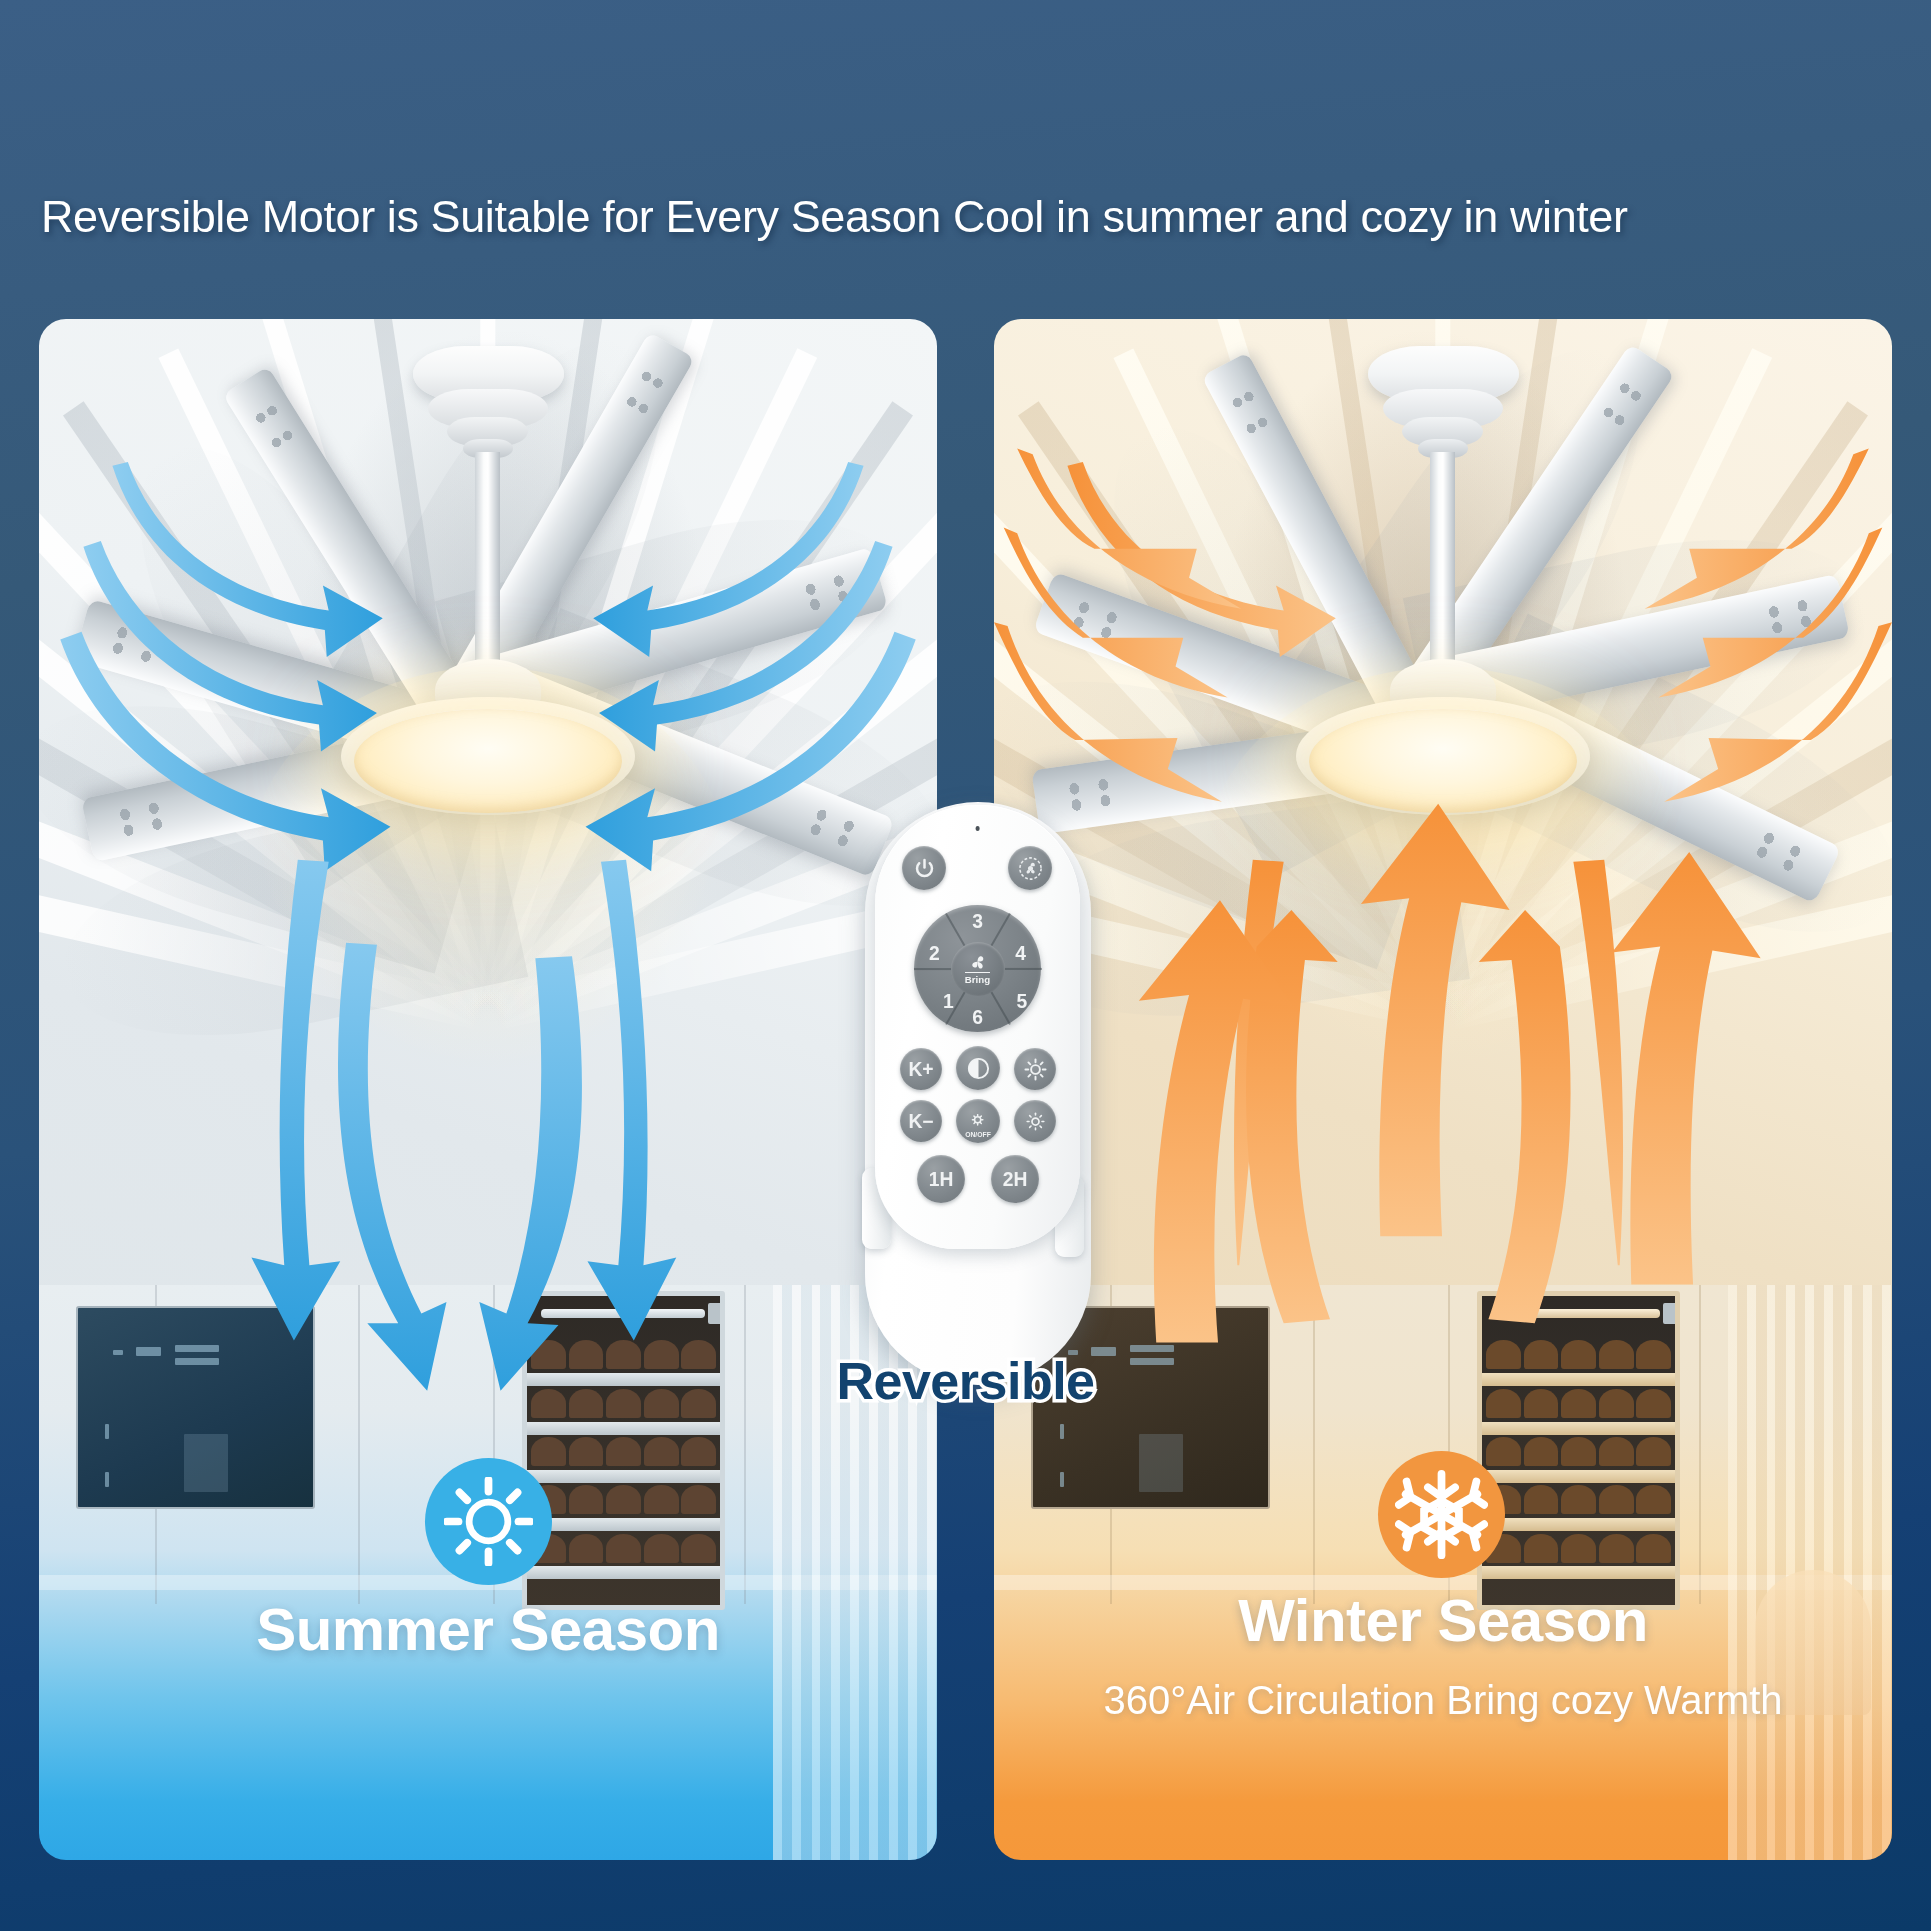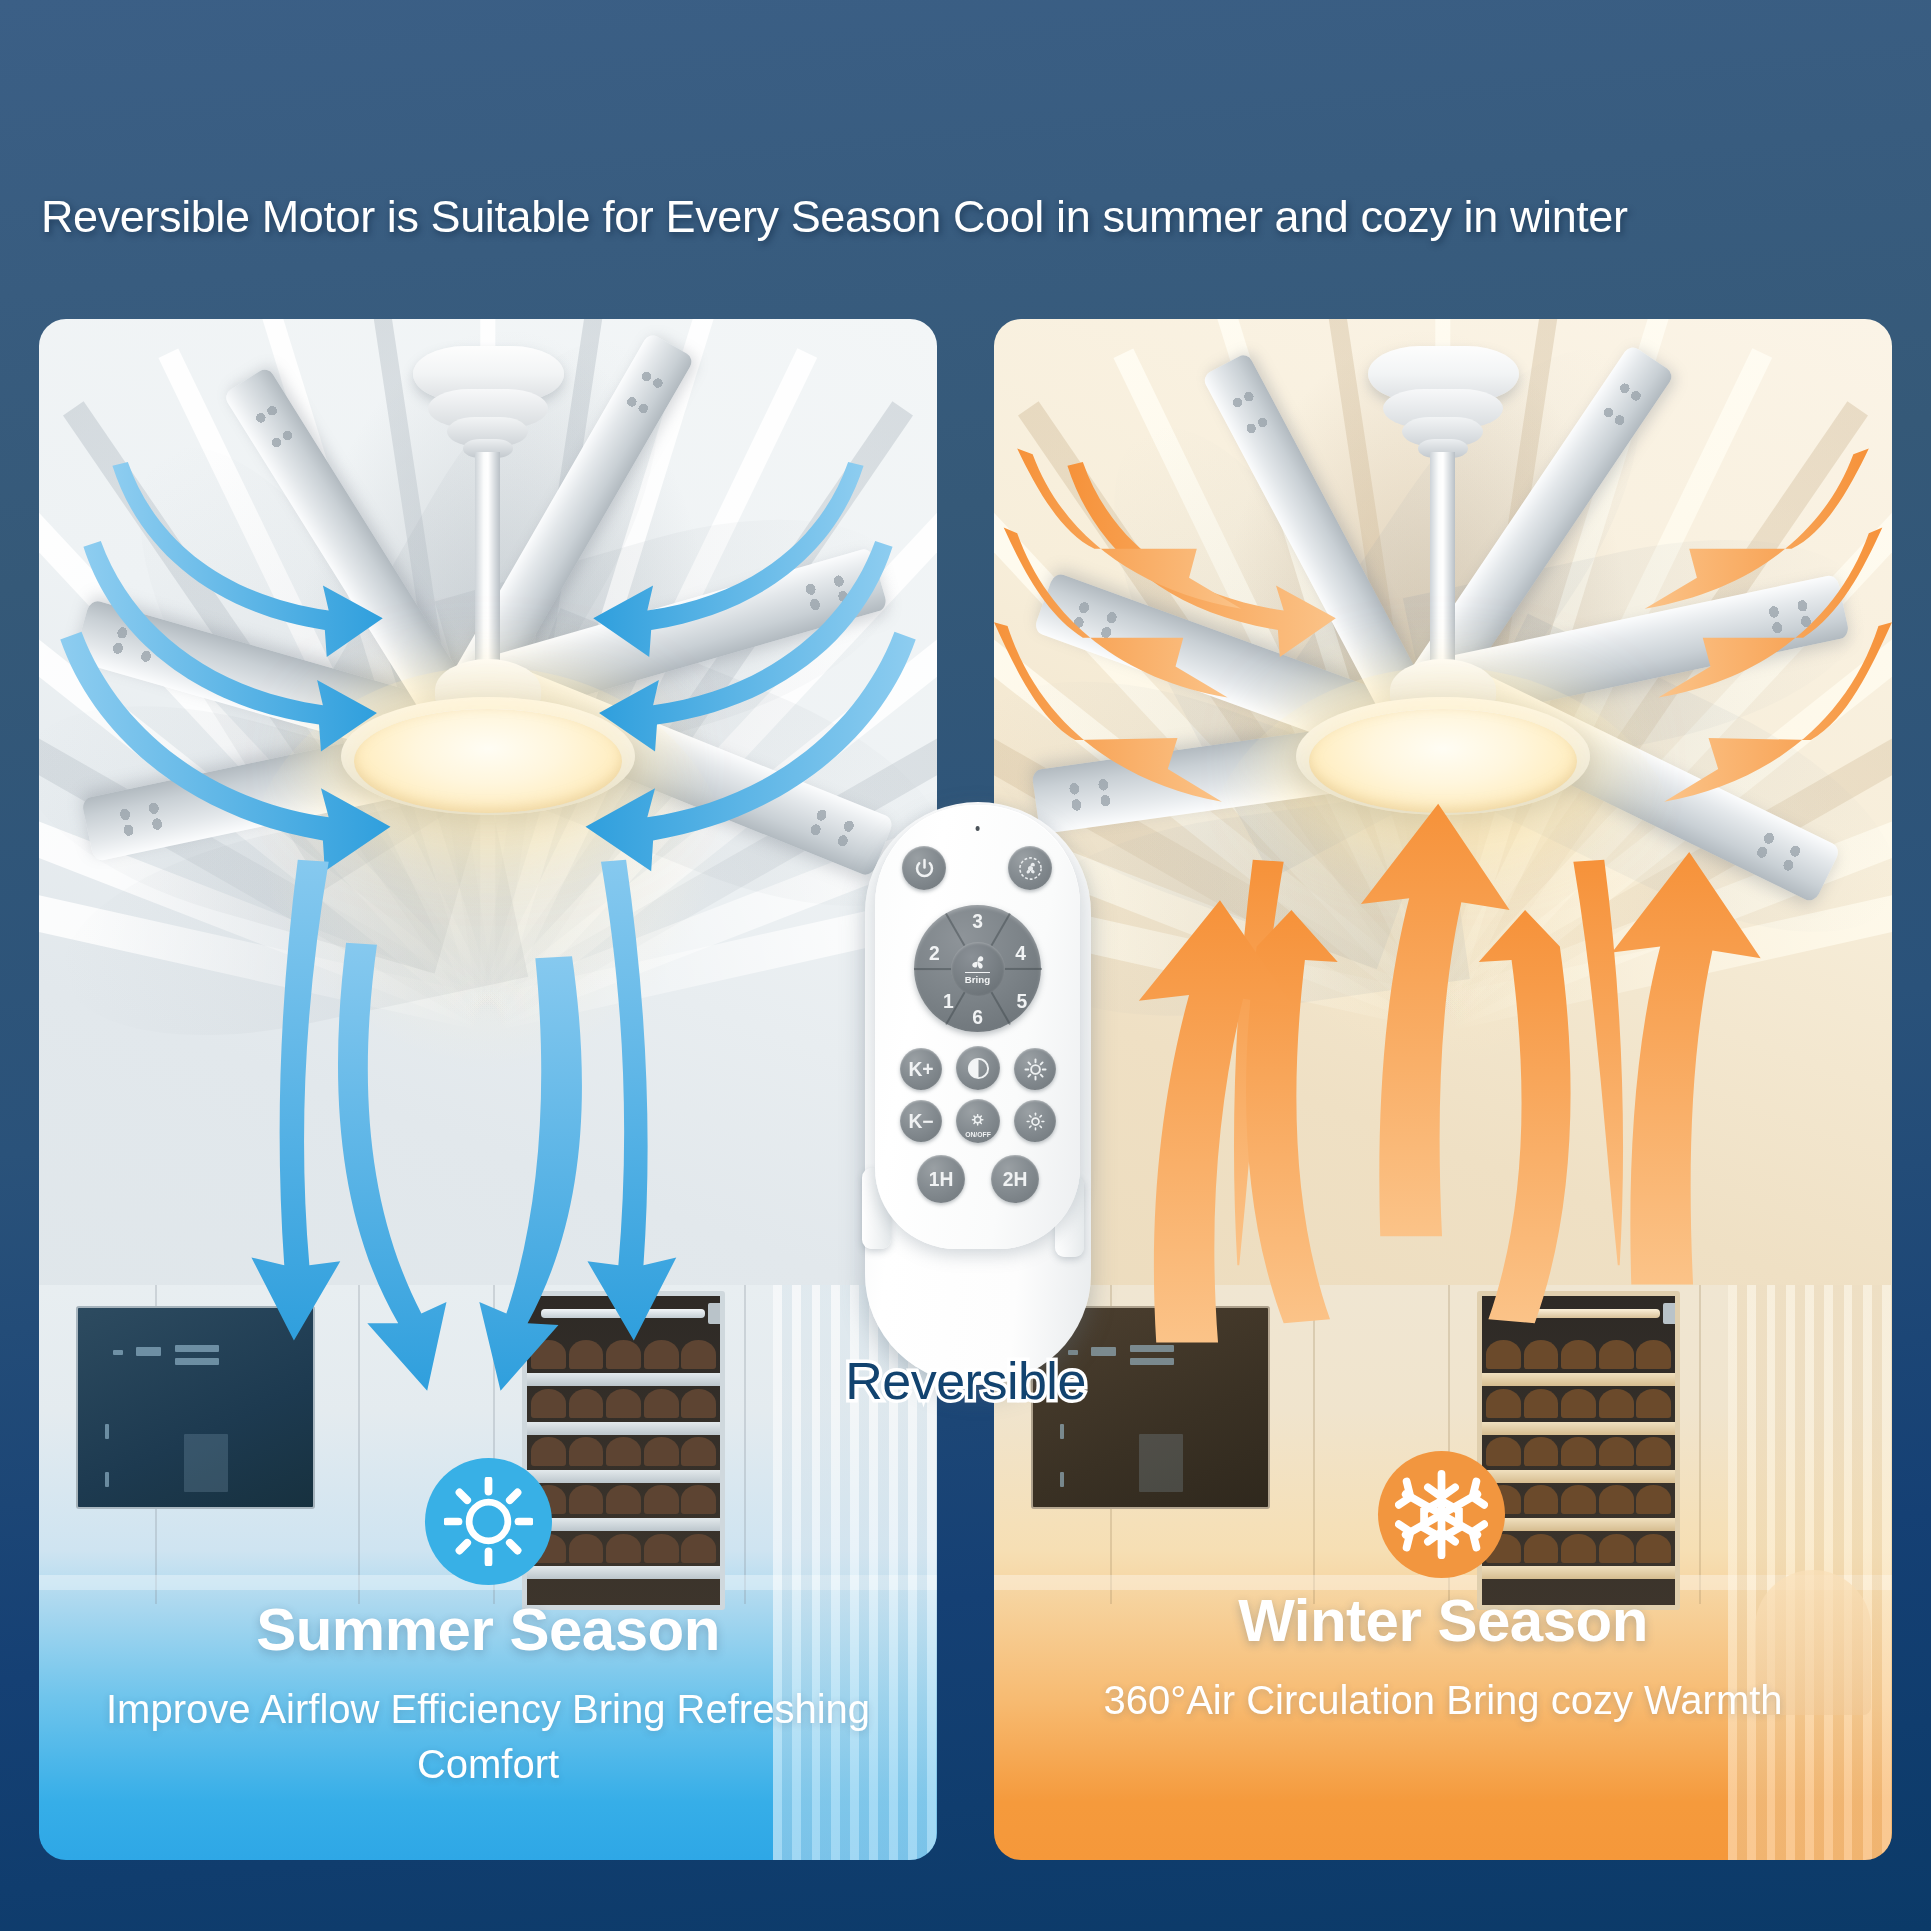--- a/index.html
+++ b/index.html
@@ -288,21 +288,21 @@
   #btn-brightup{left:139px; top:243px; width:42px; height:42px; }
   #btn-kminus { left:25px;  top:295px; width:42px; height:42px; }
   #btn-onoff  { left:81px;  top:294px; width:44px; height:44px; }
   #btn-brightdn{left:139px; top:295px; width:42px; height:42px; }
   #btn-1h     { left:42px;  top:350px; width:48px; height:48px; }
   #btn-2h     { left:116px; top:350px; width:48px; height:48px; }
   .lbl-onoff { font-size:6.8px; font-weight:bold; letter-spacing:0; }
 
   #remote-caption {
     position:absolute; left:676px; top:1352px; width:579px;
-    text-align:center; font-size:52px; font-weight:normal; line-height:1.14;
+    text-align:center; font-size:52px; font-weight:bold; line-height:1.14;
     color:#12436f; letter-spacing:-0.5px;
     -webkit-text-stroke:6.8px #ffffff; paint-order:stroke fill;
   }
 </style>
 </head>
 <body>
 
 <div id="header">
   <div id="page-subtitle">Reversible Motor is Suitable for Every Season Cool in summer and cozy in winter</div>
 </div>
@@ -460,21 +460,20 @@
         <line x1="3" y1="46" x2="15" y2="46"></line>
         <line x1="77" y1="46" x2="89" y2="46"></line>
         <line x1="16" y1="16" x2="24" y2="24"></line>
         <line x1="68" y1="68" x2="76" y2="76"></line>
         <line x1="16" y1="76" x2="24" y2="68"></line>
         <line x1="68" y1="24" x2="76" y2="16"></line>
       </g>
     </svg>
   </div>
   <div class="season-title" id="summer-title">Summer Season</div>
-  <div class="season-desc" id="summer-desc">Improve Airflow Efficiency Bring Refreshing Comfort</div>
 </div>
 
 <div class="panel" id="panel-winter">
   <div class="ceiling">
     <div class="ceiling-bg"></div>
     <div class="streaks" id="streaks-w">
         <div class="streak" style="transform: translateX(-50%) rotate(-77.4deg); width: 36px;"></div>
         <div class="streak" style="transform: translateX(-50%) rotate(-68.8deg); width: 34px;"></div>
         <div class="streak d" style="transform: translateX(-50%) rotate(-60.2deg); width: 32px;"></div>
         <div class="streak" style="transform: translateX(-50%) rotate(-51.6deg); width: 29px;"></div>

